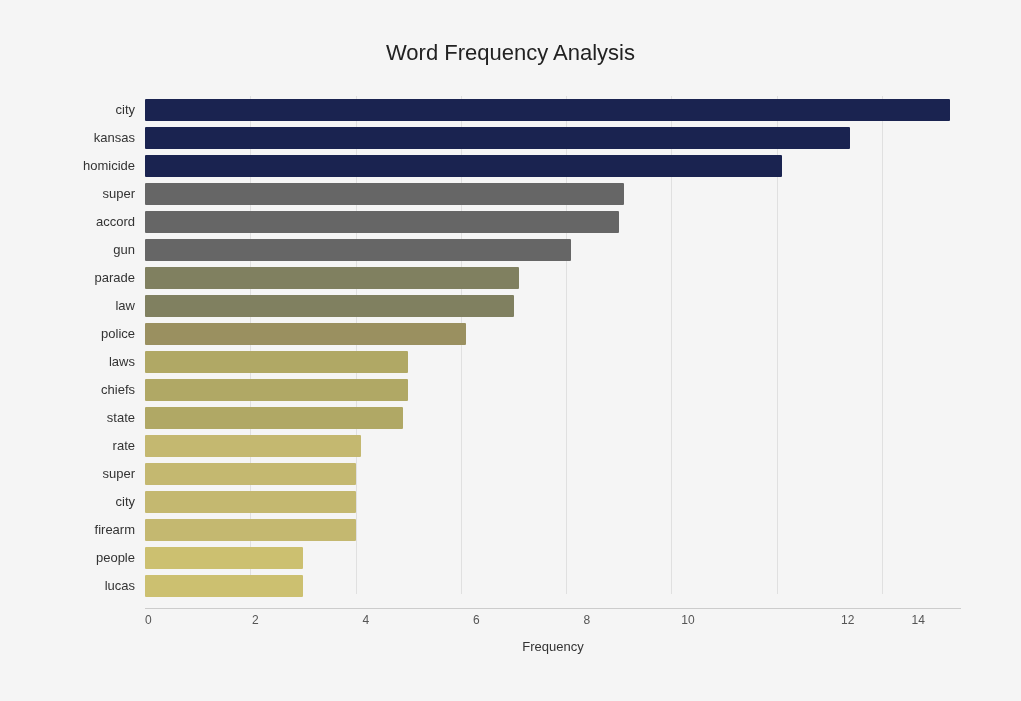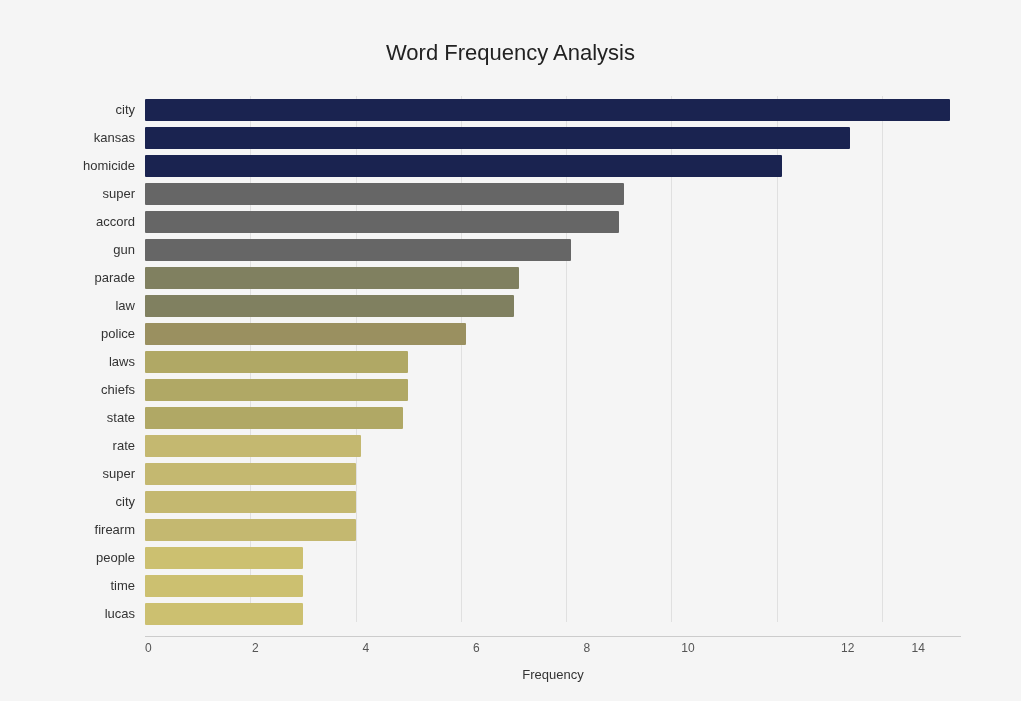--- a/index.html
+++ b/index.html
@@ -193,26 +193,20 @@
           </div>
         </div>
         <div class="bar-row">
           <div class="bar-label">firearm</div>
           <div class="bar-track">
             <div class="bar-fill" style="width: 25.8065%; background-color: rgb(196, 184, 112);"></div>
           </div>
         </div>
         <div class="bar-row">
           <div class="bar-label">people</div>
-          <div class="bar-track">
-            <div class="bar-fill" style="width: 19.3548%; background-color: rgb(204, 192, 112);"></div>
-          </div>
-        </div>
-        <div class="bar-row">
-          <div class="bar-label">time</div>
           <div class="bar-track">
             <div class="bar-fill" style="width: 19.3548%; background-color: rgb(204, 192, 112);"></div>
           </div>
         </div>
         <div class="bar-row">
           <div class="bar-label">lucas</div>
           <div class="bar-track">
             <div class="bar-fill" style="width: 19.3548%; background-color: rgb(204, 192, 112);"></div>
           </div>
         </div>

